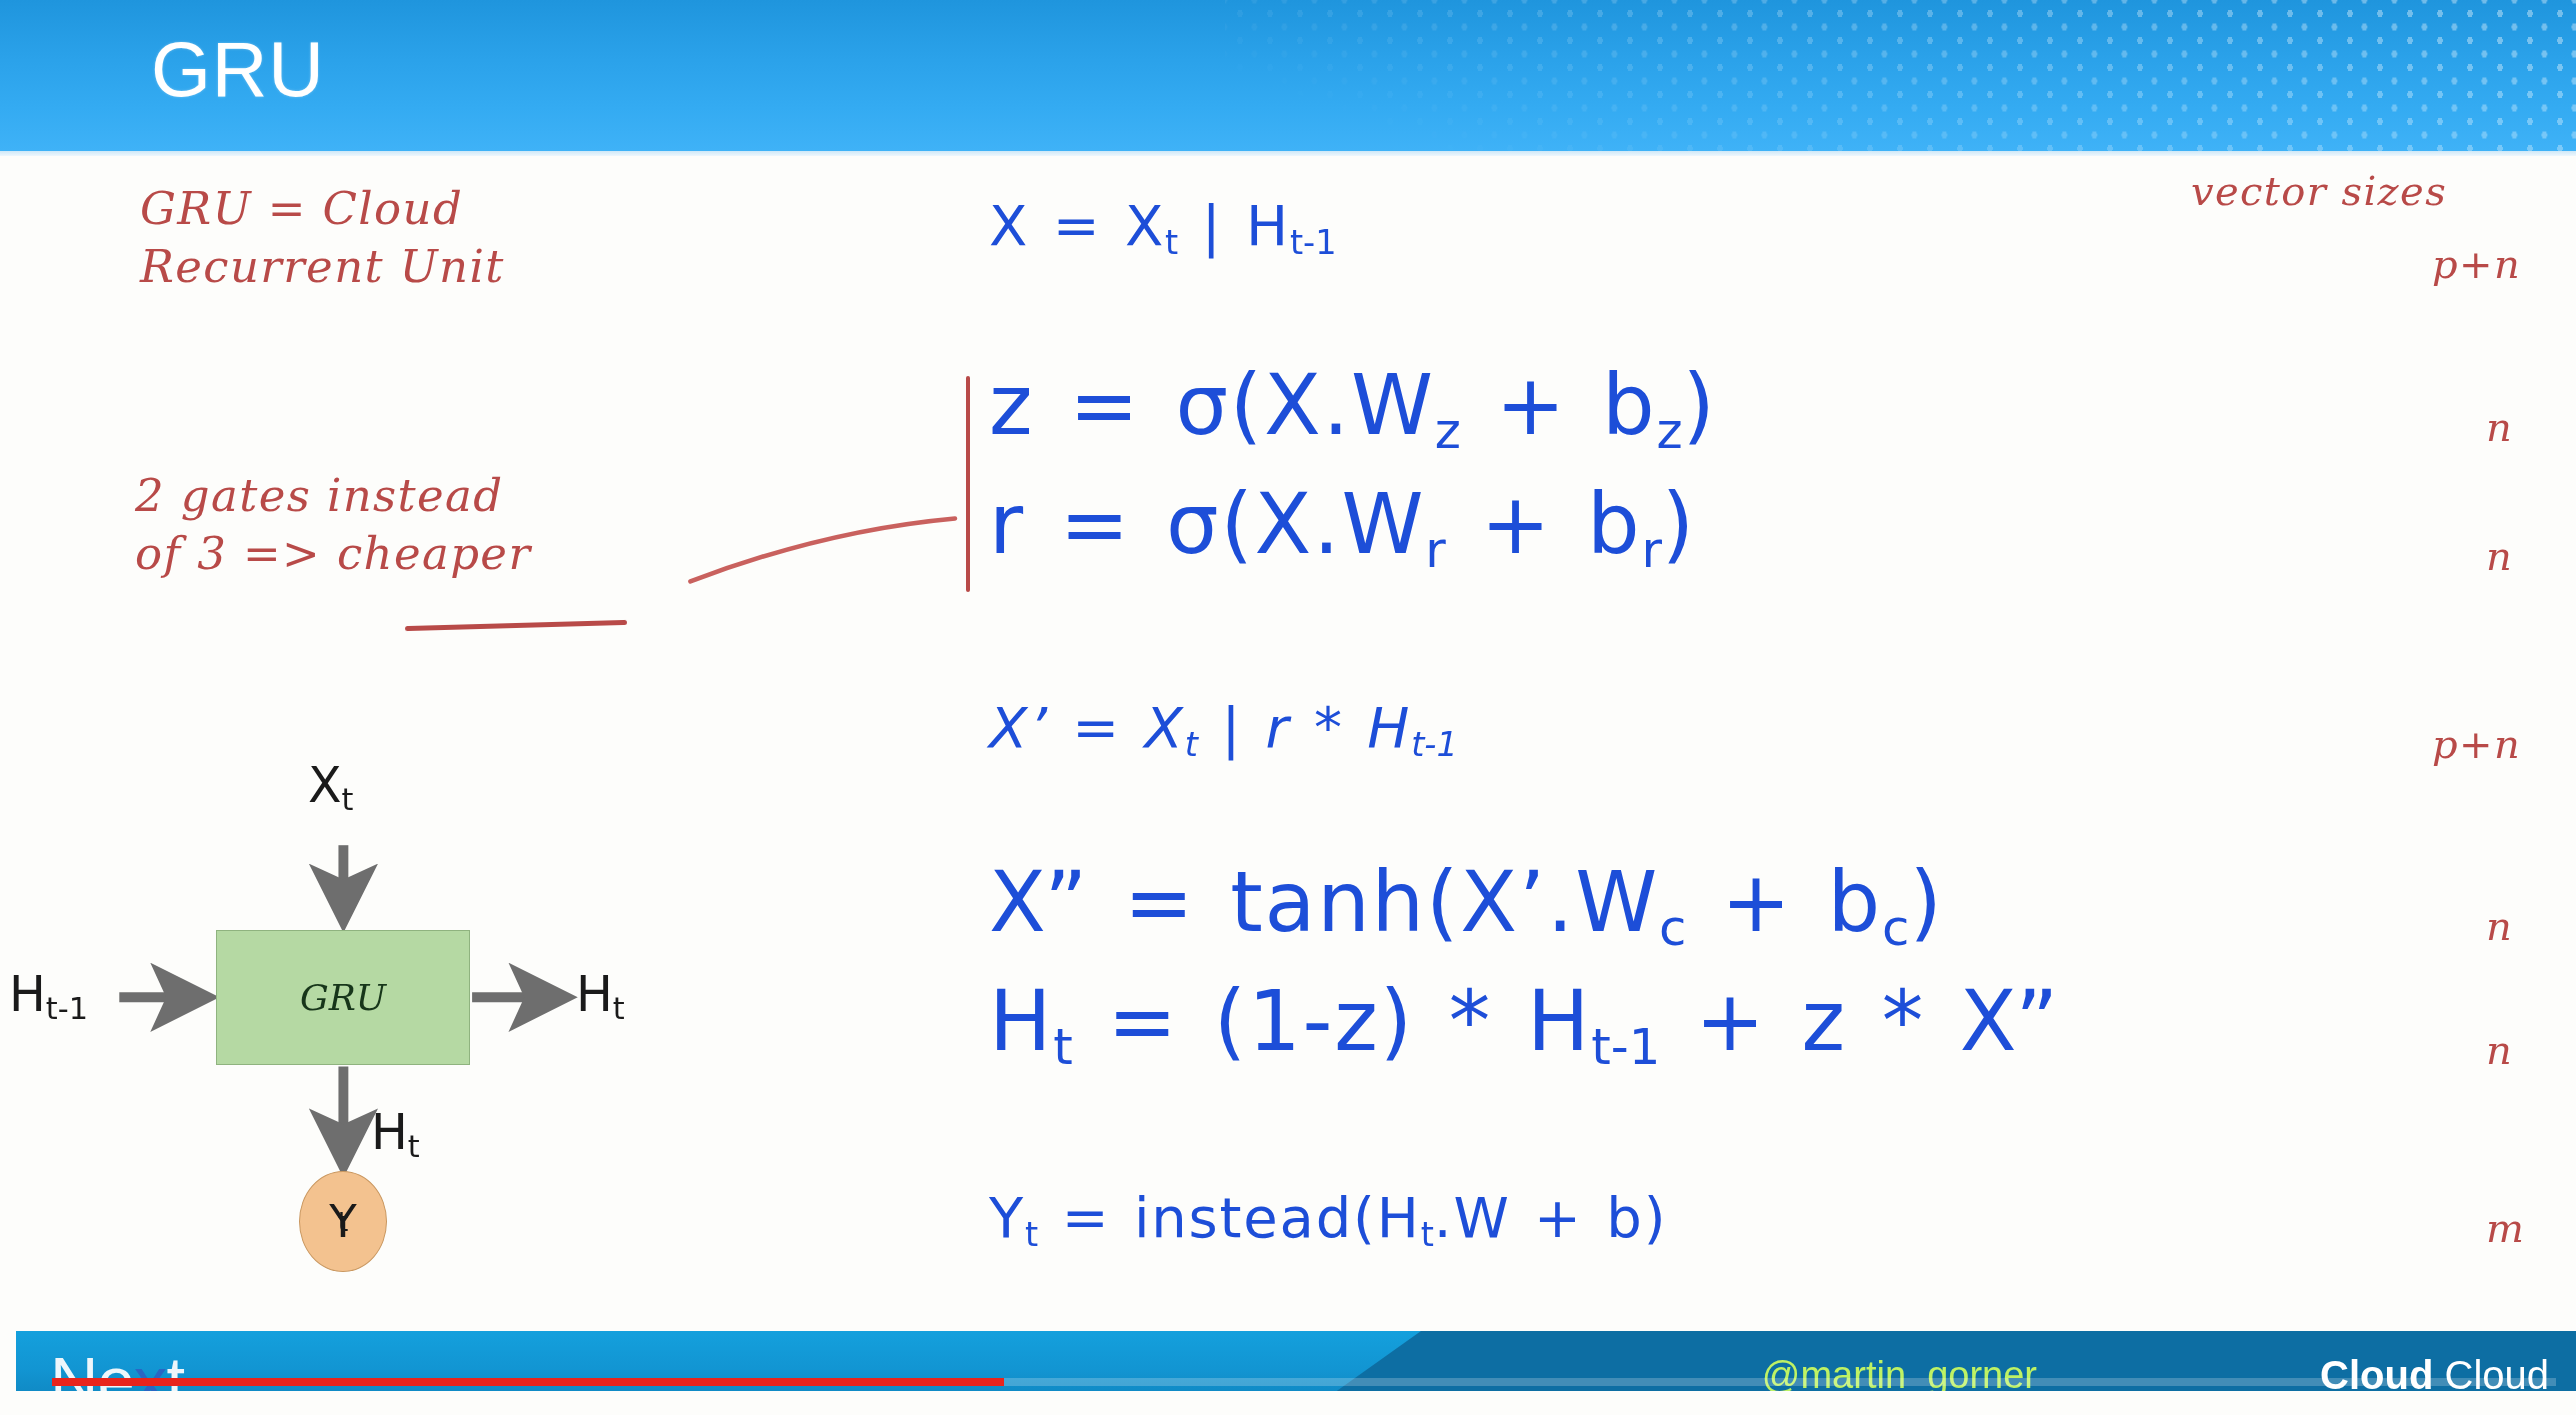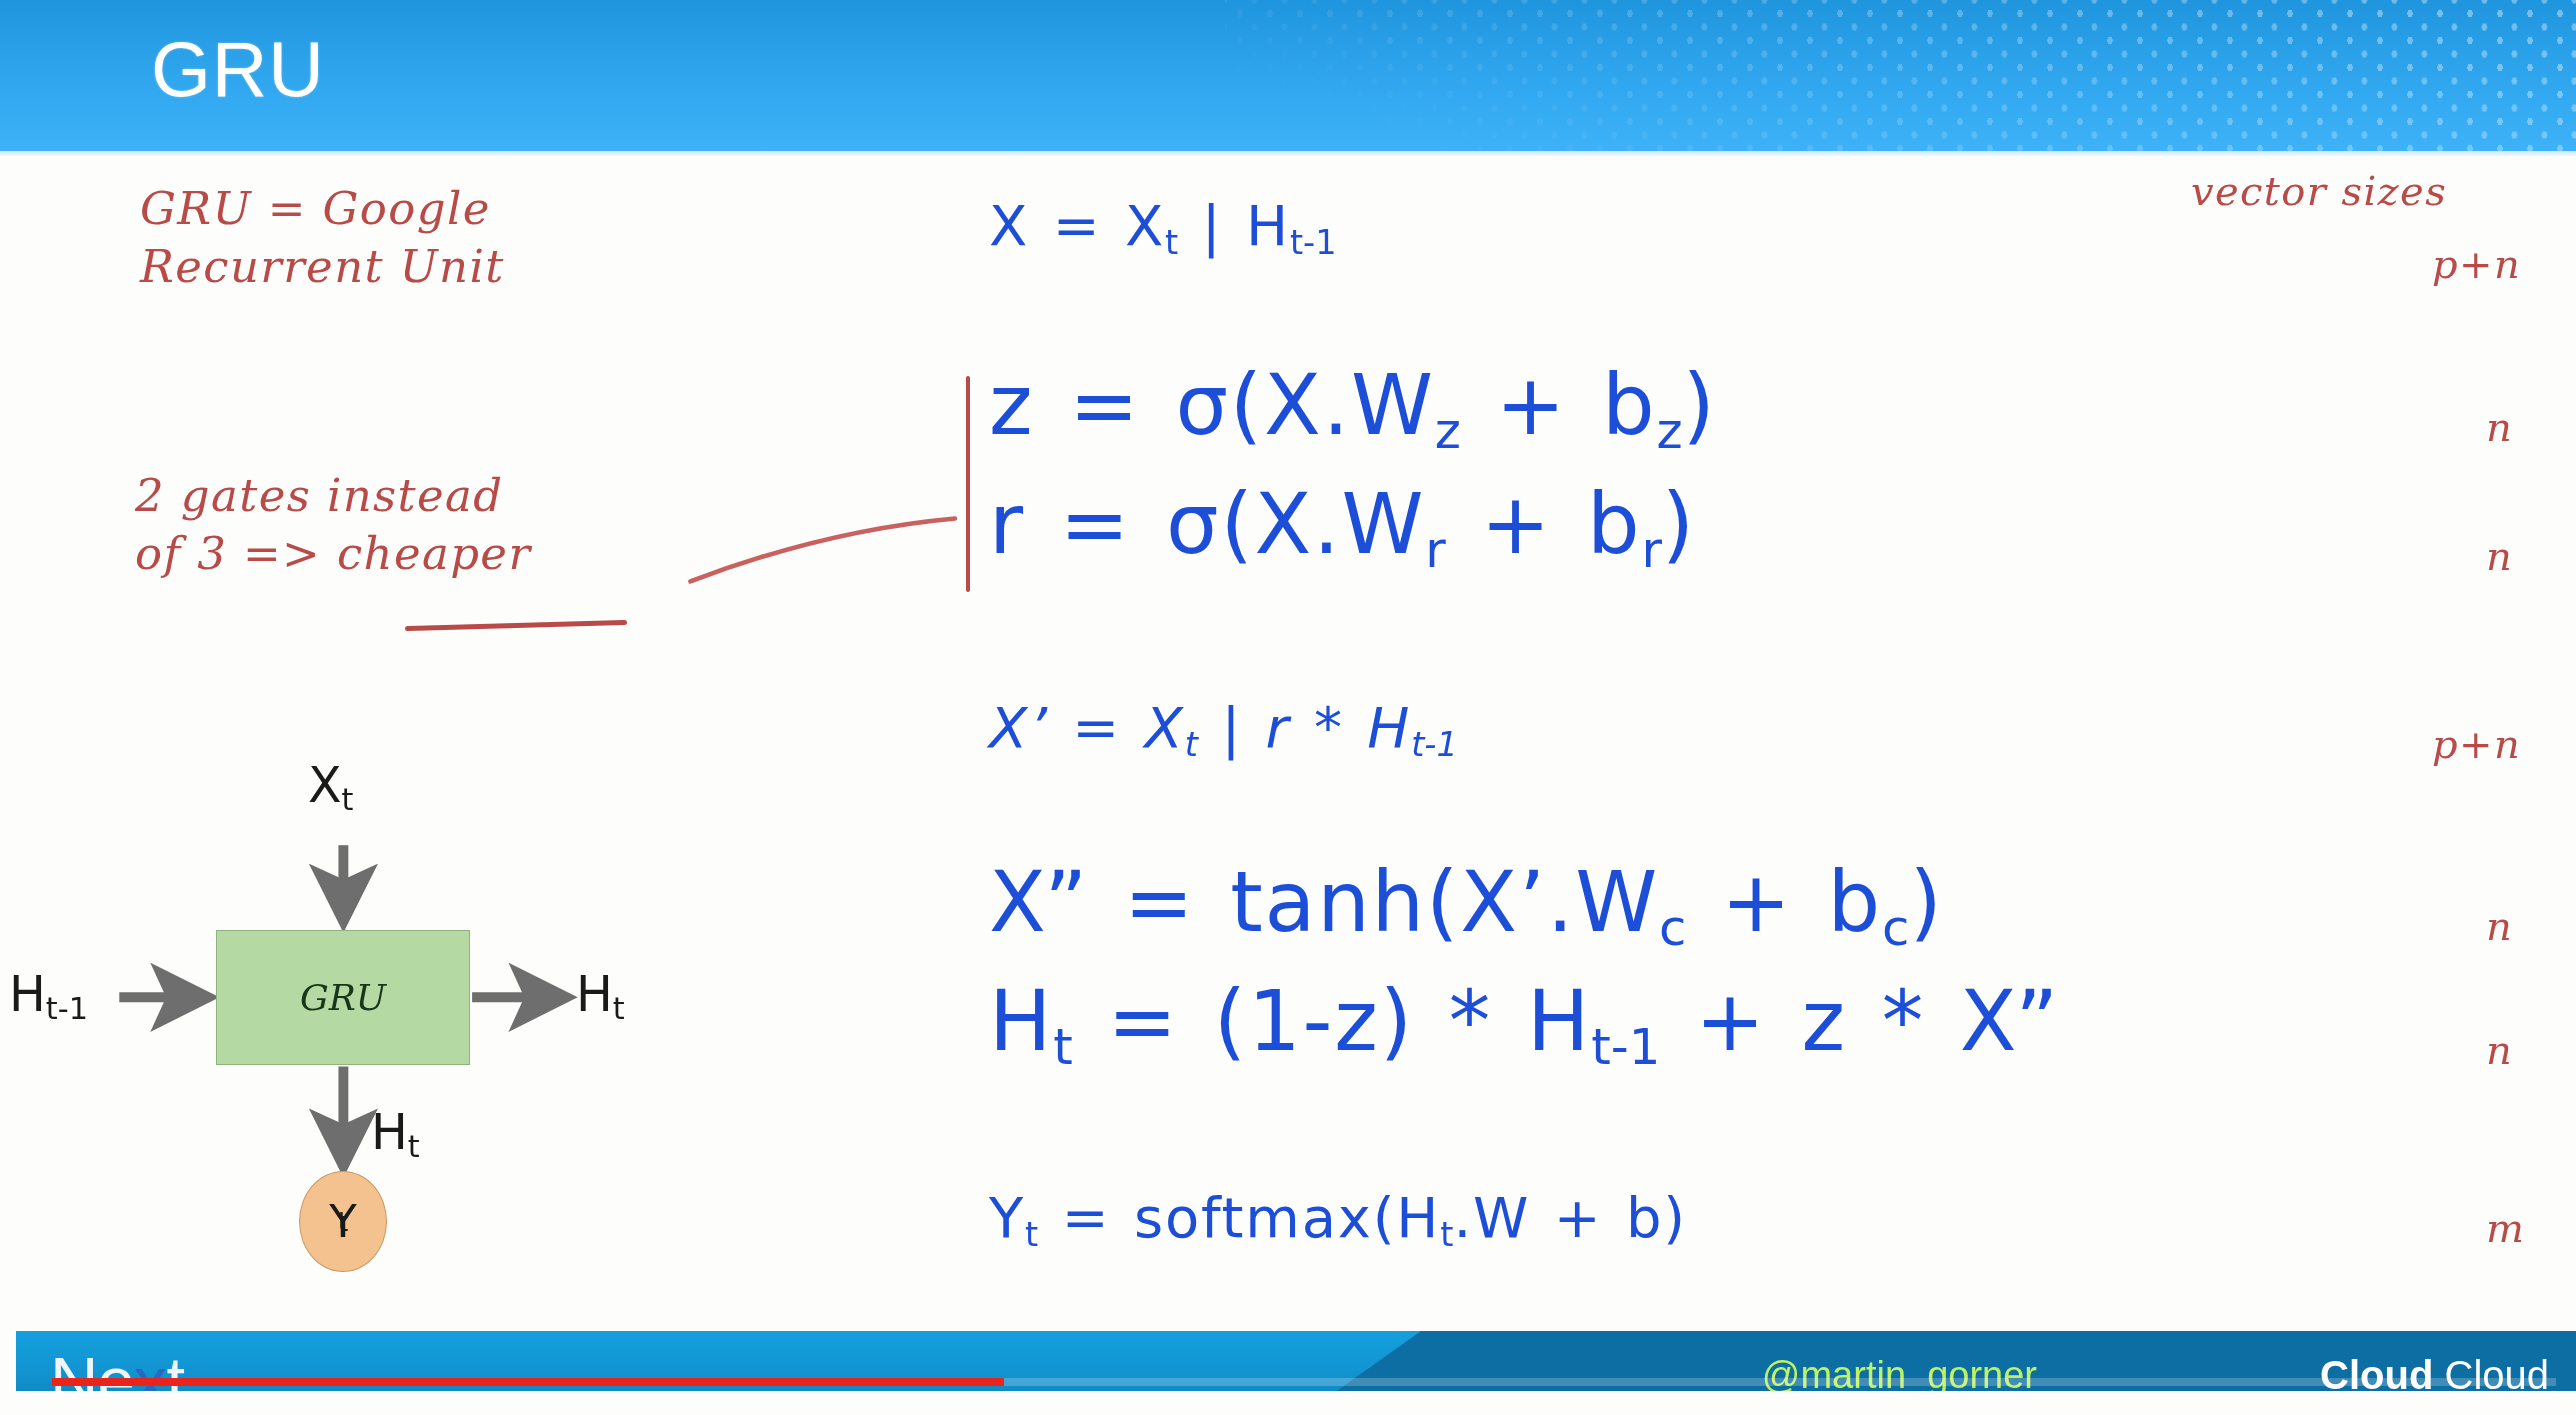--- a/index.html
+++ b/index.html
@@ -181,21 +181,21 @@
 
 <div id="slide">
 
   <div id="header">
     <div id="header-dots"></div>
     <div id="header-dots2"></div>
     <div id="slide-title">GRU</div>
   </div>
   <div id="header-underline"></div>
 
-  <div class="hand hand-note" id="note-gru"><span>GRU = Google</span>
+  <div class="hand hand-note" id="note-gru"><span>GRU = Cloud</span>
 <span>Recurrent Unit</span></div>
 
   <div class="hand hand-note" id="note-gates"><span>2 gates instead</span>
 <span>of 3 =&gt; cheaper</span></div>
   <div id="underline-cheaper"></div>
 
   <svg id="connector" viewBox="0 0 320 160">
     <path d="M6,136 C90,104 190,76 300,66" fill="none" stroke="#c9615e" stroke-width="5" stroke-linecap="round"></path>
   </svg>
   <div id="bracket"></div>
@@ -214,21 +214,21 @@
   <div class="eq" id="eq-z"><span>z</span><span class="sp"></span><span>=</span><span class="sp"></span><span>σ(X.W</span><sub>z</sub><span class="sp"></span><span>+</span><span class="sp"></span><span>b</span><sub>z</sub><span>)</span></div>
 
   <div class="eq" id="eq-r"><span>r</span><span class="sp"></span><span>=</span><span class="sp"></span><span>σ(X.W</span><sub>r</sub><span class="sp"></span><span>+</span><span class="sp"></span><span>b</span><sub>r</sub><span>)</span></div>
 
   <div class="eq" id="eq-xp"><span>X’</span><span class="sp"></span><span>=</span><span class="sp"></span><span>X</span><sub>t</sub><span class="sp"></span><span>|</span><span class="sp"></span><span>r</span><span class="sp"></span><span>*</span><span class="sp"></span><span>H</span><sub>t-1</sub></div>
 
   <div class="eq" id="eq-xpp"><span>X”</span><span class="sp"></span><span>=</span><span class="sp"></span><span>tanh(X’.W</span><sub>c</sub><span class="sp"></span><span>+</span><span class="sp"></span><span>b</span><sub>c</sub><span>)</span></div>
 
   <div class="eq" id="eq-ht"><span>H</span><sub>t</sub><span class="sp"></span><span>=</span><span class="sp"></span><span>(1-z)</span><span class="sp"></span><span>*</span><span class="sp"></span><span>H</span><sub>t-1</sub><span class="sp"></span><span>+</span><span class="sp"></span><span>z</span><span class="sp"></span><span>*</span><span class="sp"></span><span>X”</span></div>
 
-  <div class="eq" id="eq-yt"><span>Y</span><sub>t</sub><span class="sp"></span><span>=</span><span class="sp"></span><span>softmax(H</span><sub>t</sub><span>.W</span><span class="sp"></span><span>+</span><span class="sp"></span><span>b</span><span>)</span></div>
+  <div class="eq" id="eq-yt"><span>Y</span><sub>t</sub><span class="sp"></span><span>=</span><span class="sp"></span><span>instead(H</span><sub>t</sub><span>.W</span><span class="sp"></span><span>+</span><span class="sp"></span><span>b</span><span>)</span></div>
 
   <div id="diagram">
 
     <svg width="667" height="540" style="position:absolute;left:0;top:0;" viewBox="0 0 740 600">
       <defs>
         <marker id="ah" markerWidth="7" markerHeight="7" refX="5.6" refY="3.5" orient="auto">
           <path d="M0,0 L7,3.5 L0,7 L1.6,3.5 Z" fill="#6e6e6e"></path>
         </marker>
       </defs>
 

